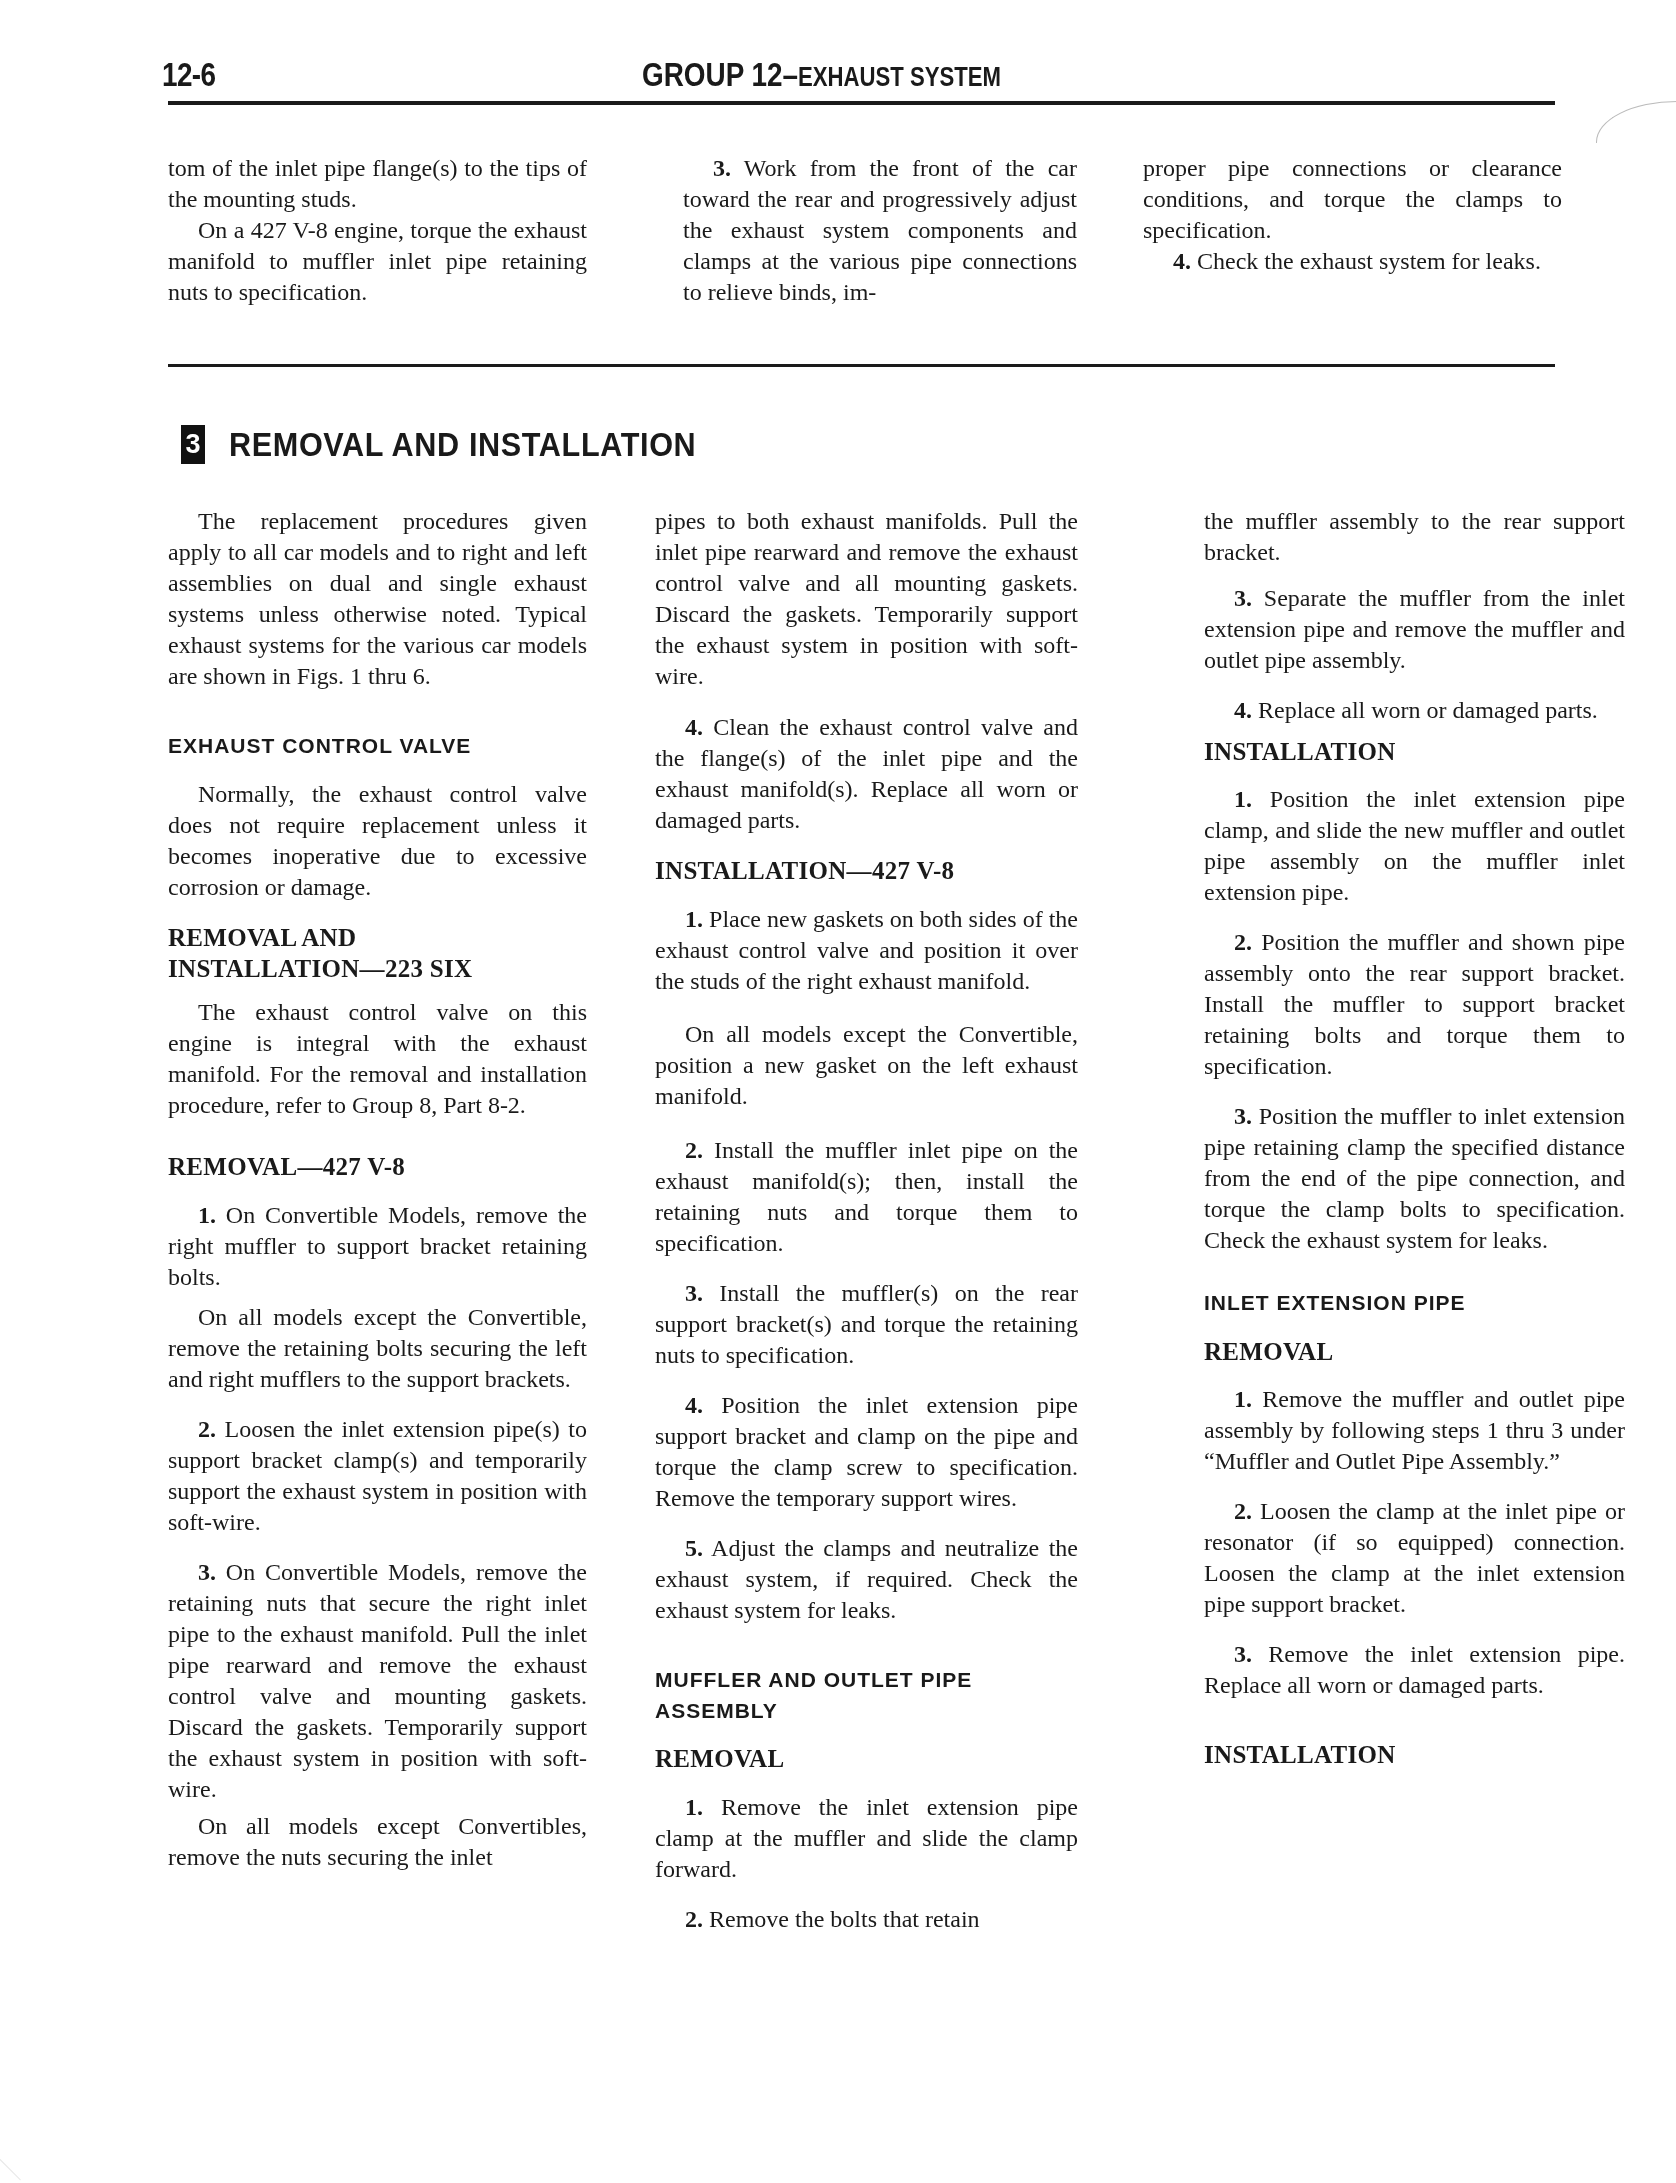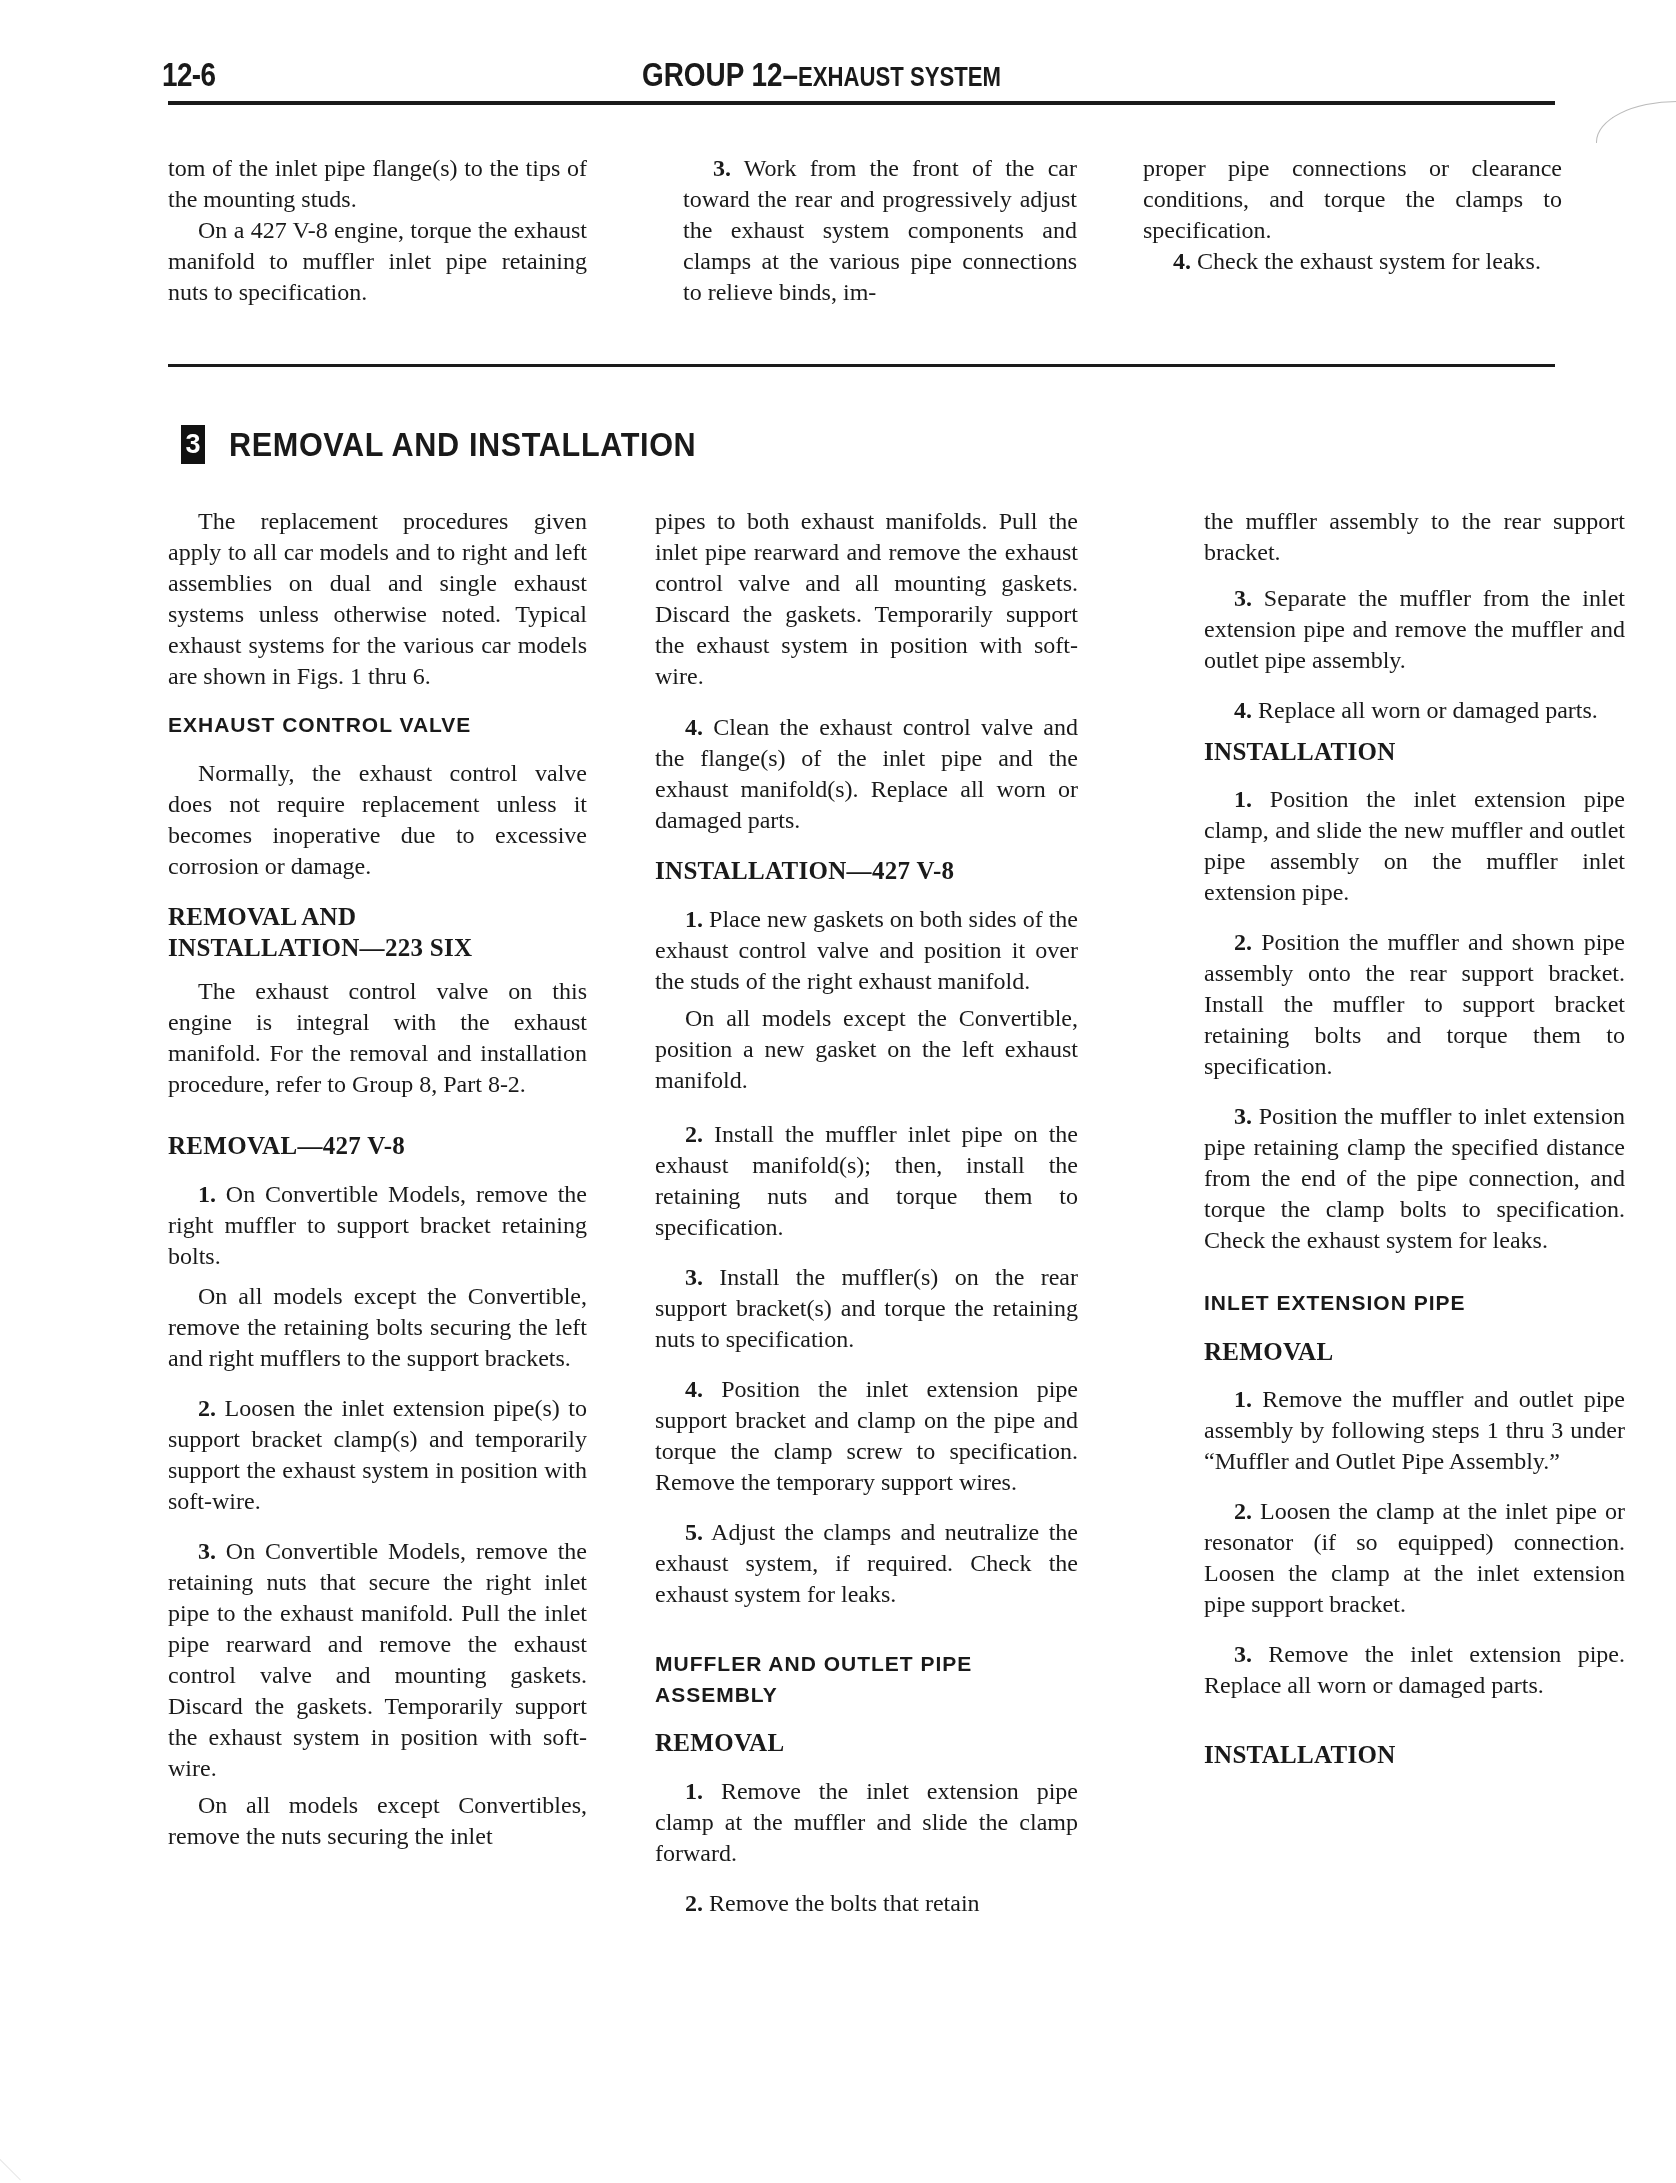--- a/index.html
+++ b/index.html
@@ -57,39 +57,39 @@
 </div>
 
 <div class="mid-rule"></div>
 
 <div class="section-heading">
   <div class="section-badge">3</div>
   <div class="section-title">REMOVAL AND INSTALLATION</div>
 </div>
 
 <div class="col c1">
-  <p style="margin-bottom:17px">The replacement procedures given apply to all car models and to right and left assemblies on dual and single exhaust systems unless otherwise noted. Typical exhaust systems for the various car models are shown in Figs. 1 thru 6.</p>
+  <p style="margin-bottom:38px">The replacement procedures given apply to all car models and to right and left assemblies on dual and single exhaust systems unless otherwise noted. Typical exhaust systems for the various car models are shown in Figs. 1 thru 6.</p>
   <h3 class="sans">EXHAUST CONTROL VALVE</h3>
   <p>Normally, the exhaust control valve does not require replacement unless it becomes inoperative due to excessive corrosion or damage.</p>
   <h3 style="margin-bottom:13.5px"><span>REMOVAL AND</span><br><span>INSTALLATION—223 SIX</span></h3>
   <p style="margin-bottom:30px">The exhaust control valve on this engine is integral with the exhaust manifold. For the removal and installation procedure, refer to Group 8, Part 8-2.</p>
   <h3>REMOVAL—427 V-8</h3>
   <p class="tight"><span class="num">1.</span><span> On Convertible Models, remove the right muffler to support bracket retaining bolts.</span></p>
   <p style="margin-top:9.5px">On all models except the Convertible, remove the retaining bolts securing the left and right mufflers to the support brackets.</p>
   <p><span class="num">2.</span><span> Loosen the inlet extension pipe(s) to support bracket clamp(s) and temporarily support the exhaust system in position with soft-wire.</span></p>
   <p class="tight"><span class="num">3.</span><span> On Convertible Models, remove the retaining nuts that secure the right inlet pipe to the exhaust manifold. Pull the inlet pipe rearward and remove the exhaust control valve and mounting gaskets. Discard the gaskets. Temporarily support the exhaust system in position with soft-wire.</span></p>
   <p class="tight" style="margin-top:5.4px">On all models except Convertibles, remove the nuts securing the inlet</p>
 </div>
 
 <div class="col c2">
   <p class="noindent" style="margin-bottom:20px">pipes to both exhaust manifolds. Pull the inlet pipe rearward and remove the exhaust control valve and all mounting gaskets. Discard the gaskets. Temporarily support the exhaust system in position with soft-wire.</p>
   <p><span class="num">4.</span><span> Clean the exhaust control valve and the flange(s) of the inlet pipe and the exhaust manifold(s). Replace all worn or damaged parts.</span></p>
   <h3>INSTALLATION—427 V-8</h3>
   <p class="tight"><span class="num">1.</span><span> Place new gaskets on both sides of the exhaust control valve and position it over the studs of the right exhaust manifold.</span></p>
-  <p style="margin-top:6px; margin-bottom:23px">On all models except the Convertible, position a new gasket on the left exhaust manifold.</p>
+  <p style="margin-top:22px; margin-bottom:23px">On all models except the Convertible, position a new gasket on the left exhaust manifold.</p>
   <p><span class="num">2.</span><span> Install the muffler inlet pipe on the exhaust manifold(s); then, install the retaining nuts and torque them to specification.</span></p>
   <p><span class="num">3.</span><span> Install the muffler(s) on the rear support bracket(s) and torque the retaining nuts to specification.</span></p>
   <p><span class="num">4.</span><span> Position the inlet extension pipe support bracket and clamp on the pipe and torque the clamp screw to specification. Remove the temporary support wires.</span></p>
   <p style="margin-bottom:38px"><span class="num">5.</span><span> Adjust the clamps and neutralize the exhaust system, if required. Check the exhaust system for leaks.</span></p>
   <h3 class="sans"><span>MUFFLER AND OUTLET PIPE</span><br><span>ASSEMBLY</span></h3>
   <h3>REMOVAL</h3>
   <p><span class="num">1.</span><span> Remove the inlet extension pipe clamp at the muffler and slide the clamp forward.</span></p>
   <p class="tight"><span class="num">2.</span><span> Remove the bolts that retain</span></p>
 </div>
 

